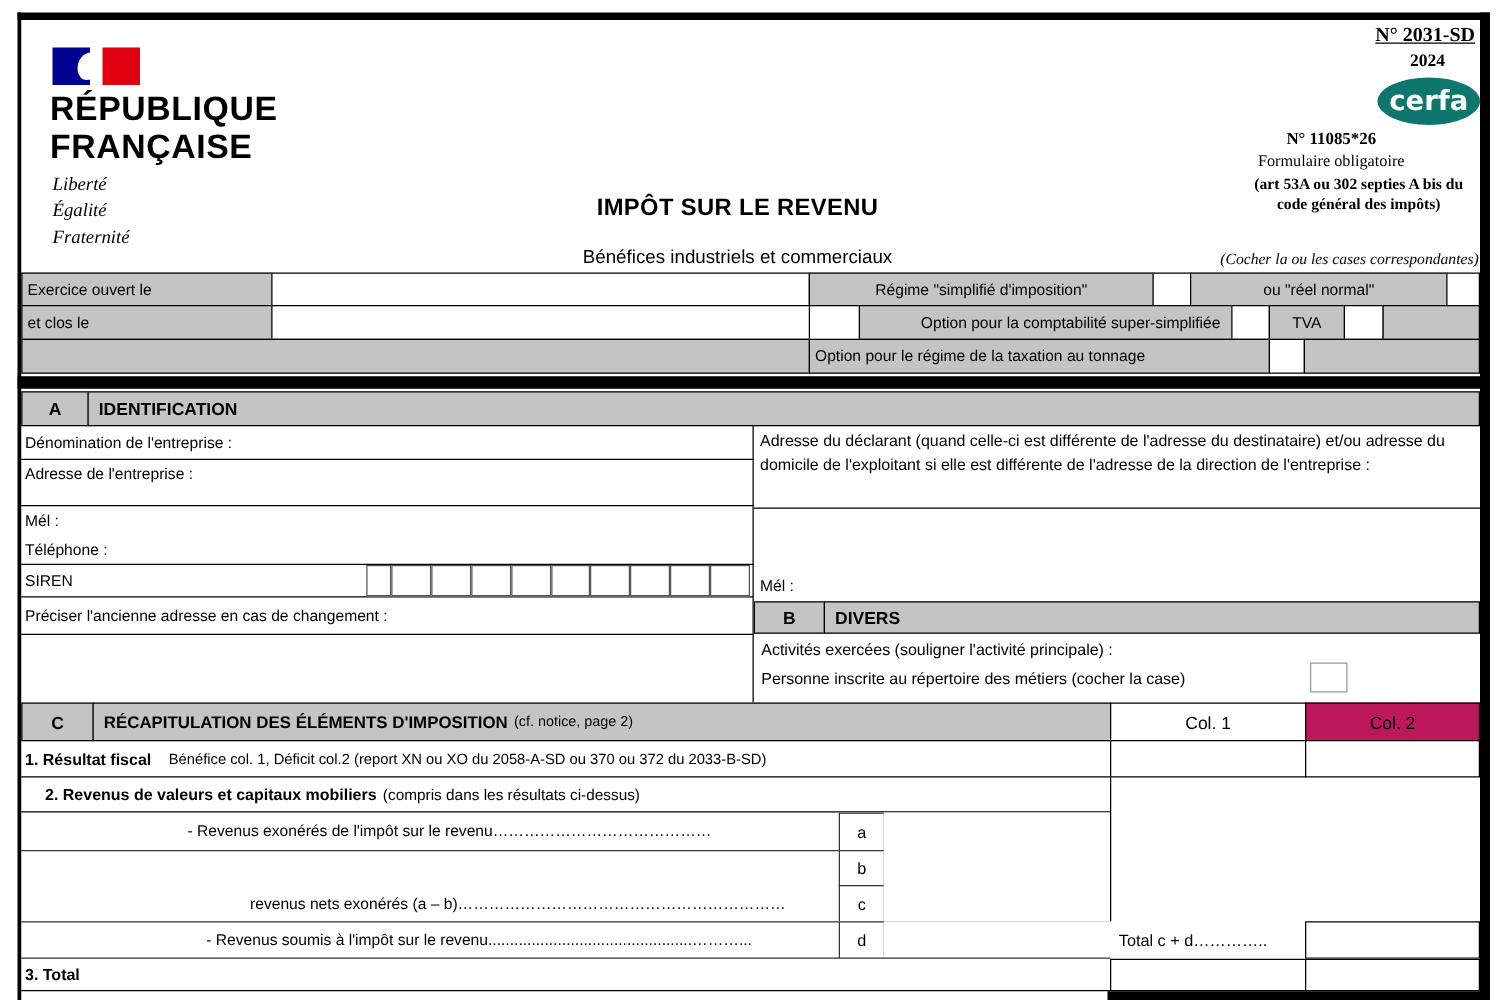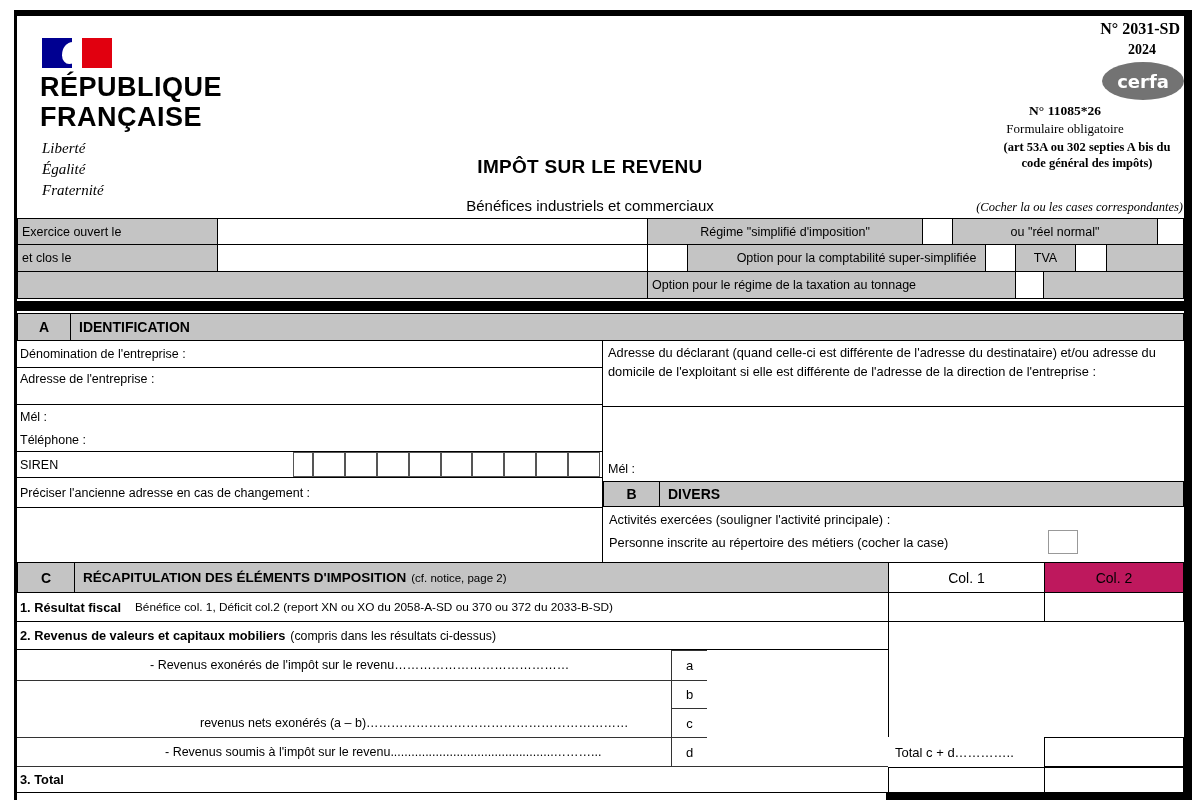--- a/index.html
+++ b/index.html
@@ -8,22 +8,22 @@
   .abs{position:absolute;box-sizing:border-box;}
   .gray{background:#c4c4c4;}
   .cell{border:1px solid #000;}
   .lbl{font-size:12.5px;display:flex;align-items:center;}
   .ctr{justify-content:center;text-align:center;}
   .serif{font-family:"Liberation Serif","DejaVu Serif",serif;}
   .bold{font-weight:bold;}
   .chk{background:#fff;border:1px solid #000;}
   .letterbox{border:1px solid #333;background:#fff;display:flex;align-items:center;justify-content:center;font-size:13px;}
   .sirenbox{border:1px solid #555;background:#fff;}
-  .cerfa{background:#737373;color:#fff;border-radius:50%;display:flex;align-items:center;justify-content:center;
-         font-weight:bold;font-size:18px;font-family:"DejaVu Sans",sans-serif;text-align:right;}
+  .cerfa{background:#0f766e;color:#fff;border-radius:50%;display:flex;align-items:center;justify-content:center;
+         font-weight:bold;font-size:22px;font-family:"DejaVu Sans",sans-serif;text-align:right;}
   .flagpart{position:absolute;top:0;height:30px;width:30px;}
 </style>
 </head>
 <body>
 
 <div id="page">
 
   <div class="abs" style="left:14px;top:10px;width:1178px;height:6px;background:#000;"></div>
   <div class="abs" style="left:14px;top:10px;width:3px;height:790px;background:#000;"></div>
   <div class="abs" style="left:1184px;top:10px;width:8px;height:790px;background:#000;"></div>
@@ -39,21 +39,21 @@
     <div class="abs serif" style="left:2px;top:102px;font-style:italic;font-size:15px;line-height:21px;">
       <div>Liberté</div>
       <div>Égalité</div>
       <div>Fraternité</div>
     </div>
   </div>
 
   <div class="abs bold" style="left:340px;top:156px;width:500px;text-align:center;font-size:19px;letter-spacing:0.3px;">IMPÔT SUR LE REVENU</div>
   <div class="abs" style="left:340px;top:197px;width:500px;text-align:center;font-size:15px;">Bénéfices industriels et commerciaux</div>
 
-  <div class="abs serif bold" style="left:950px;top:20px;width:230px;text-align:right;font-size:16px;">N° 2031-SD</div>
+  <div class="abs serif bold" style="left:950px;top:20px;width:230px;text-align:right;font-size:16px;text-decoration:underline;">N° 2031-SD</div>
   <div class="abs serif bold" style="left:950px;top:42px;width:206px;text-align:right;font-size:14px;">2024</div>
   <div class="abs cerfa" style="left:1102px;top:62px;width:82px;height:38px;">cerfa</div>
   <div class="abs serif bold" style="left:950px;top:103px;width:230px;text-align:center;font-size:13.5px;">N° 11085*26</div>
   <div class="abs serif" style="left:950px;top:121px;width:230px;text-align:center;font-size:13px;">Formulaire obligatoire</div>
   <div class="abs serif bold" style="left:992px;top:140px;width:190px;text-align:center;font-size:12.5px;line-height:15.5px;">(art 53A ou 302 septies A bis du code général des impôts)</div>
   <div class="abs serif" style="left:900px;top:200px;width:283px;text-align:right;font-style:italic;font-size:12.5px;">(Cocher la ou les cases correspondantes)</div>
 
   <div class="abs cell gray lbl" style="left:17px;top:218px;width:201px;height:27px;padding-left:4px;">Exercice ouvert le</div>
   <div class="abs cell" style="left:217px;top:218px;width:431px;height:27px;background:#fff;"></div>
   <div class="abs cell gray lbl ctr" style="left:647px;top:218px;width:276px;height:27px;">Régime "simplifié d'imposition"</div>
@@ -133,21 +133,21 @@
 
   <div class="abs lbl" style="left:17px;top:593px;width:871px;height:29px;border-bottom:1px solid #000;padding-left:3px;">
     <span class="bold" style="font-size:12.8px;">1. Résultat fiscal</span>
     <span style="font-size:11.8px;margin-left:14px;">Bénéfice col. 1, Déficit col.2 (report XN ou XO du 2058-A-SD ou 370 ou 372 du 2033-B-SD)</span>
   </div>
   <div class="abs cell" style="left:888px;top:592px;width:157px;height:30px;background:#fff;"></div>
   <div class="abs cell" style="left:1044px;top:592px;width:140px;height:30px;background:#fff;"></div>
 
   <div class="abs" style="left:888px;top:622px;width:296px;height:115px;border-left:1px solid #000;"></div>
 
-  <div class="abs lbl" style="left:17px;top:622px;width:871px;height:28px;border-bottom:1px solid #000;padding-left:3px;">
+  <div class="abs lbl" style="left:17px;top:622px;width:871px;height:28px;border-bottom:1px solid #000;padding-left:19px;">
     <span class="bold" style="font-size:12.8px;">2. Revenus de valeurs et capitaux mobiliers</span>
     <span style="font-size:12.3px;margin-left:5px;">(compris dans les résultats ci-dessus)</span>
   </div>
 
   <div class="abs lbl" style="left:17px;top:650px;width:655px;height:31px;border-bottom:1px solid #333;padding-left:133px;font-size:12.5px;">
     <span>- Revenus exonérés de l'impôt sur le revenu……………………………………</span>
   </div>
   <div class="abs letterbox" style="left:671px;top:650px;width:37px;height:31px;">a</div>
   <div class="abs" style="left:707px;top:650px;width:181px;height:31px;border-bottom:1px solid #333;background:#fff;"></div>
 

